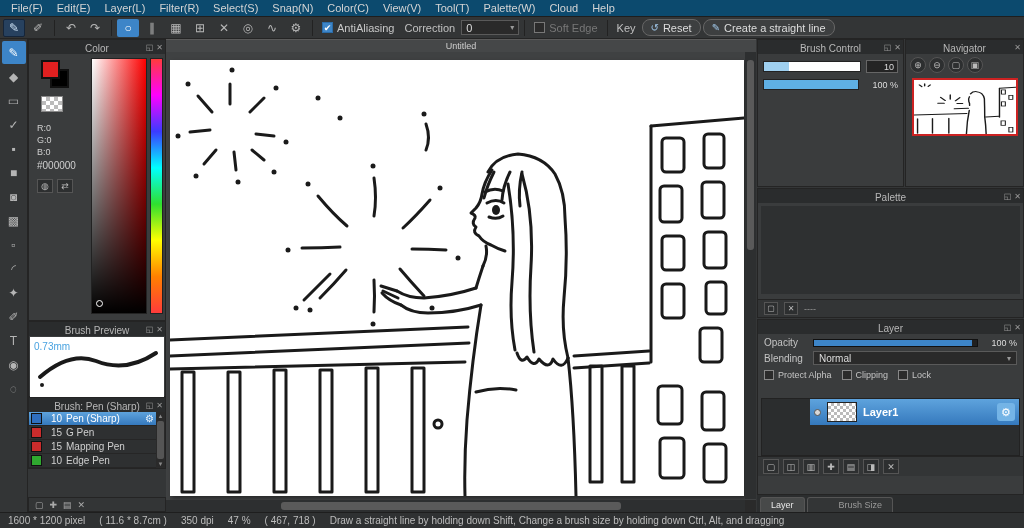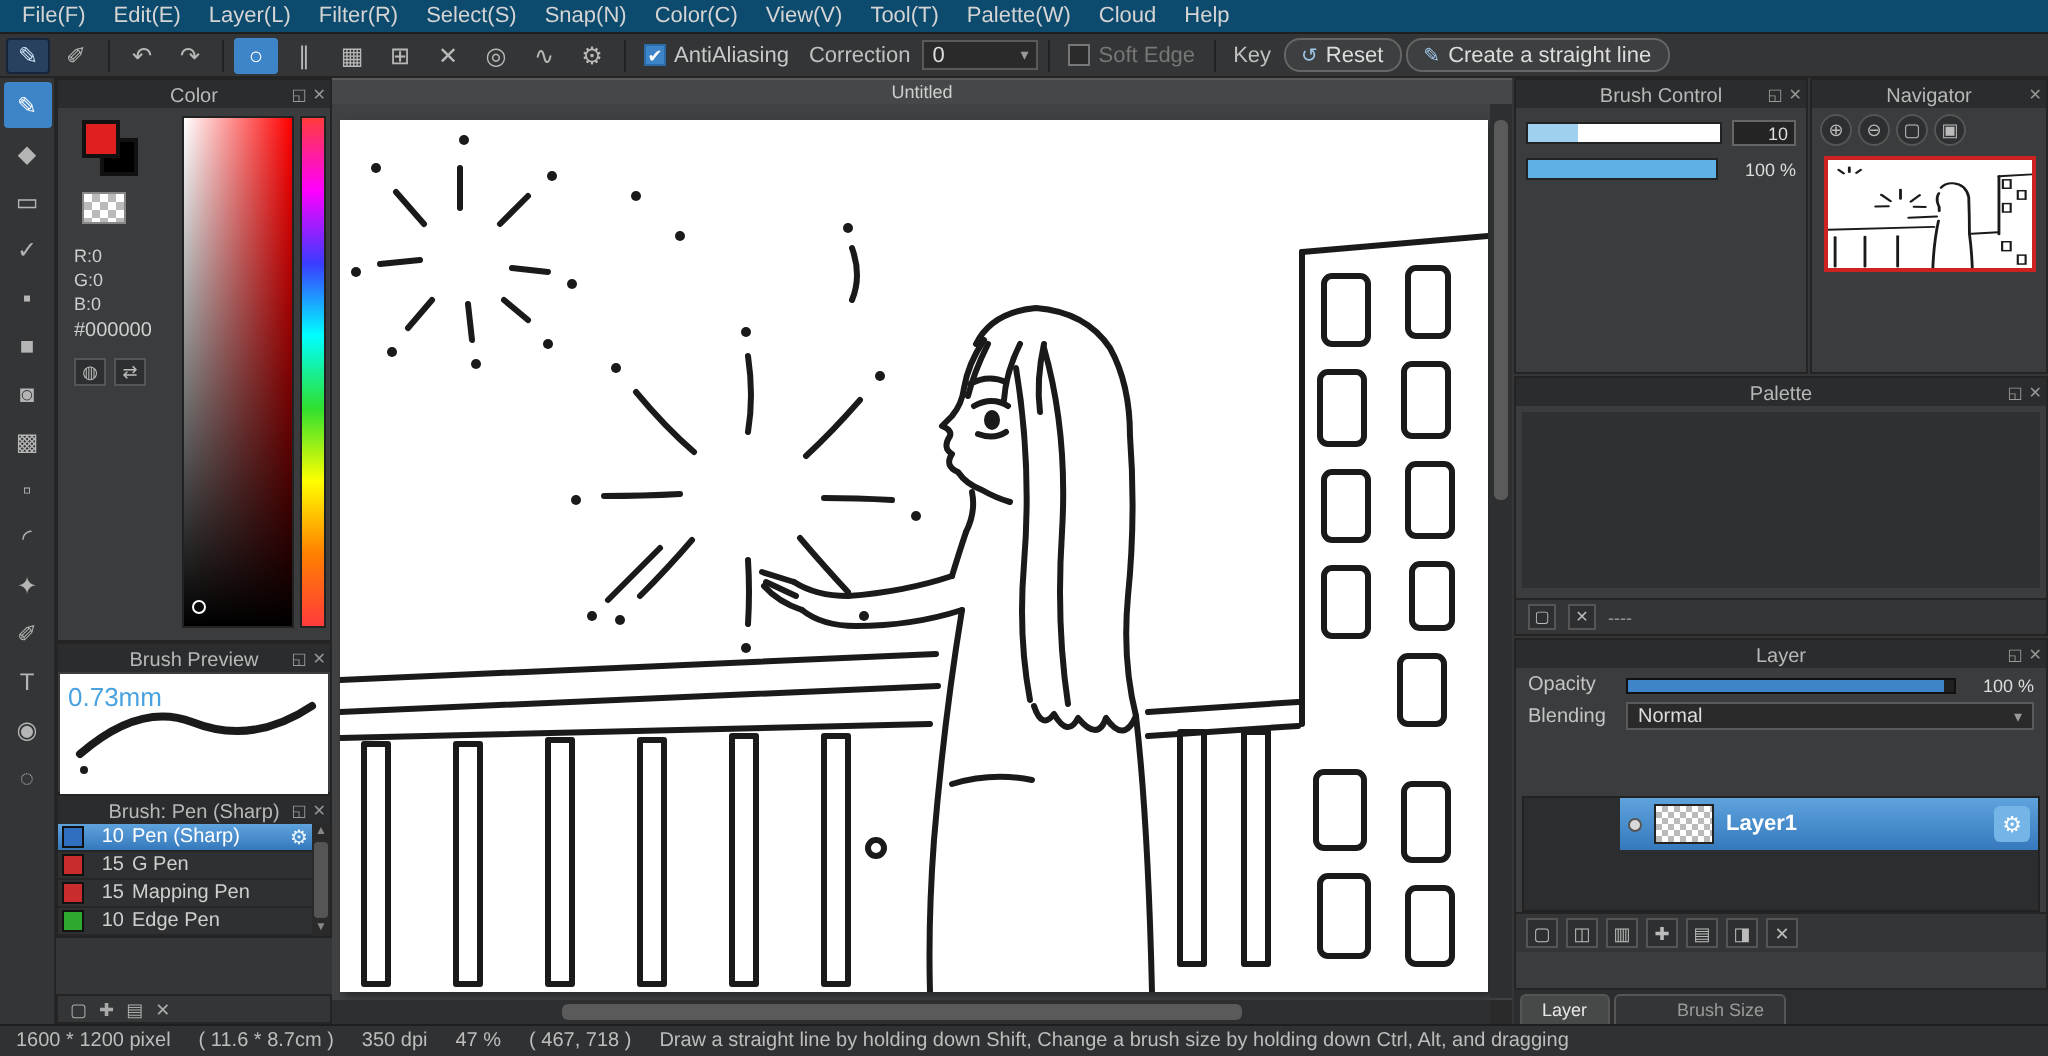--- a/index.html
+++ b/index.html
@@ -67,21 +67,21 @@
   .sv-square { position:absolute; left:62px; top:4px; width:56px; height:256px;
     background:linear-gradient(to top,#000,rgba(0,0,0,0)), linear-gradient(to right,#fff,#f00);
     border:1px solid #222; }
   .sv-cursor { position:absolute; left:4px; bottom:6px; width:7px; height:7px;
     border:1px solid #fff; border-radius:50%; }
   .hue-bar { position:absolute; left:121px; top:4px; width:13px; height:256px; border:1px solid #222;
     background:linear-gradient(to bottom,#ff3b3b,#ff00ff,#3b3bff,#00ffff,#2fe02f,#ffff00,#ff8000,#ff3b3b); }
   
   .brush-preview { left:28px; top:321px; width:138px; height:76px; }
   .bp-body { position:relative; height:60px; background:#fff; margin:1px; }
-  .bp-size { position:absolute; left:4px; top:4px; font-size:13px; color:#4aa3e0; }
+  .bp-size { position:absolute; left:4px; top:4px; font-size:10px; color:#4aa3e0; }
   
   .brush-list { left:28px; top:397px; width:138px; height:72px; overflow:hidden; }
   .brush-rows { position:absolute; left:0; top:14px; right:9px; bottom:0; background:#2e3031; }
   .brush-row { height:14px; display:flex; align-items:center; gap:4px; padding:0 2px;
     color:#cfcfcf; font-size:10px; border-bottom:1px solid #262626; }
   .brush-row.selected { background:linear-gradient(#5ea3dd,#3579bd); color:#fff; }
   .chip { width:11px; height:11px; border:1px solid #111; flex:none; }
   .bsize { width:16px; text-align:right; flex:none; }
   .bname { flex:1; white-space:nowrap; overflow:hidden; }
   .bgear { font-size:10px; color:#eaf4fc; flex:none; }
@@ -642,20 +642,34 @@
         </div>
       <span class="lp-value">100 %</span>
     </div>
     <div class="lp-row">
       <span class="lp-label">Blending</span>
       <div class="lp-select">
         <span>Normal</span>
         <span class="arrow">▾</span>
       </div>
     </div>
+    <div class="lp-checks">
+      <label class="lp-check">
+        <span class="cb"></span>
+        <span>Protect Alpha</span>
+      </label>
+      <label class="lp-check">
+        <span class="cb"></span>
+        <span>Clipping</span>
+      </label>
+      <label class="lp-check">
+        <span class="cb"></span>
+        <span>Lock</span>
+      </label>
+    </div>
     <div class="layer-list">
       <div class="layer-row">
         <span class="vis-dot"></span>
         <span class="layer-thumb checker checker-small"></span>
         <span class="layer-name">Layer1</span>
         <span class="layer-gear">⚙</span>
       </div>
     </div>
     <div class="layer-footer">
       <span class="lf-btn">▢</span>

